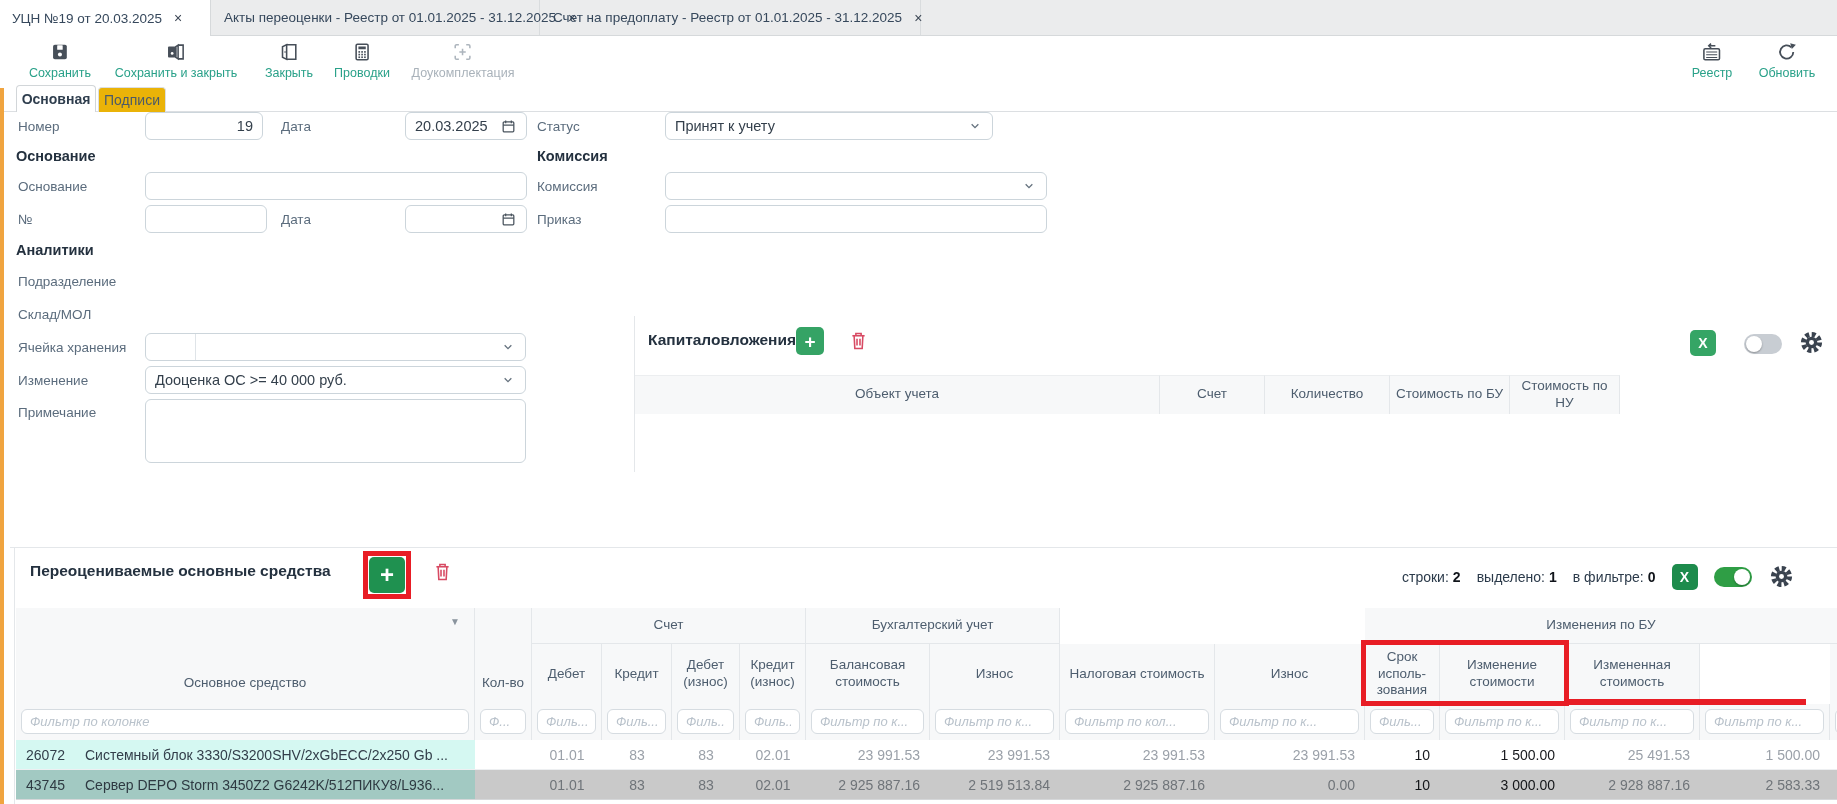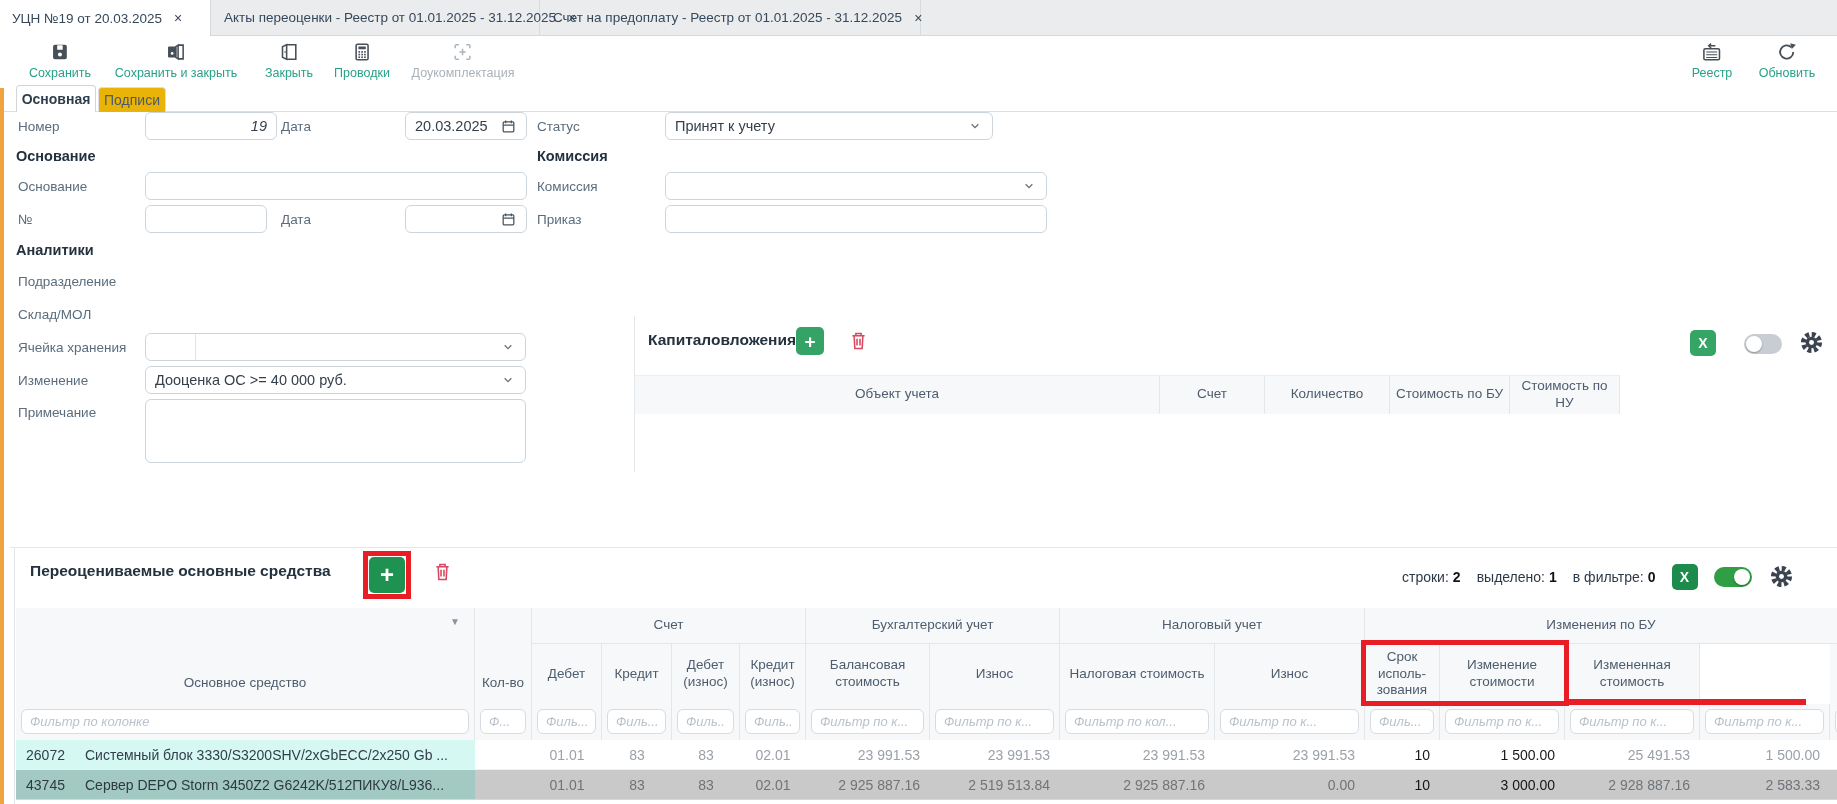--- a/index.html
+++ b/index.html
@@ -182,21 +182,21 @@
   <div class="subline"></div>
   <div class="stab active">
       <span>Основная</span>
     </div>
   <div class="stab inactive">
       <span>Подписи</span>
     </div>
   <div class="stripe"></div>
 
   <div class="lbl" style="left:18px;top:119px;">Номер</div>
-  <div class="inp" style="left:145px;top:112px;width:132px;font-style:italic;">
+  <div class="inp" style="left:145px;top:112px;width:118px;">
       <span class="val r">19</span>
     </div>
 
   <div class="lbl" style="left:281px;top:119px;">Дата</div>
   <div class="inp" style="left:405px;top:112px;width:122px;">
     <span class="val">20.03.2025</span>
     <span>
         <svg width="17" height="17" viewBox="0 0 24 24" fill="none" stroke="#4b555f" stroke-width="1.8">
           <rect x="4.5" y="5.5" width="15" height="14" rx="1.5"></rect>
           <path d="M8 3.5v4M16 3.5v4M4.5 10h15"></path>
@@ -351,21 +351,20 @@
   <div class="ostable">
 
     <div class="hc bot" style="grid-area:1/1/3/3;position:relative;">
       <span class="sort">▼</span>
       <span>Основное средство</span>
     </div>
     <div class="hc bot" style="grid-area:1/3/3/4;">Кол-во</div>
 
     <div class="hc gc" style="grid-area:1/4/2/8;">Счет</div>
     <div class="hc gc" style="grid-area:1/8/2/10;">Бухгалтерский учет</div>
-    <div class="hc gc" style="grid-area:1/10/2/12;">Налоговый учет</div>
     <div class="hc gc" style="grid-area:1/12/2/17;border-right:none;">Изменения по БУ</div>
 
     <div class="hc" style="grid-area:2/4/3/5;">Дебет</div>
     <div class="hc" style="grid-area:2/5/3/6;">Кредит</div>
     <div class="hc" style="grid-area:2/6/3/7;">Дебет (износ)</div>
     <div class="hc" style="grid-area:2/7/3/8;">Кредит (износ)</div>
     <div class="hc" style="grid-area:2/8/3/9;">Балансовая стоимость</div>
     <div class="hc" style="grid-area:2/9/3/10;">Износ</div>
     <div class="hc" style="grid-area:2/10/3/11;">Налоговая стоимость</div>
     <div class="hc" style="grid-area:2/11/3/12;">Износ</div>

